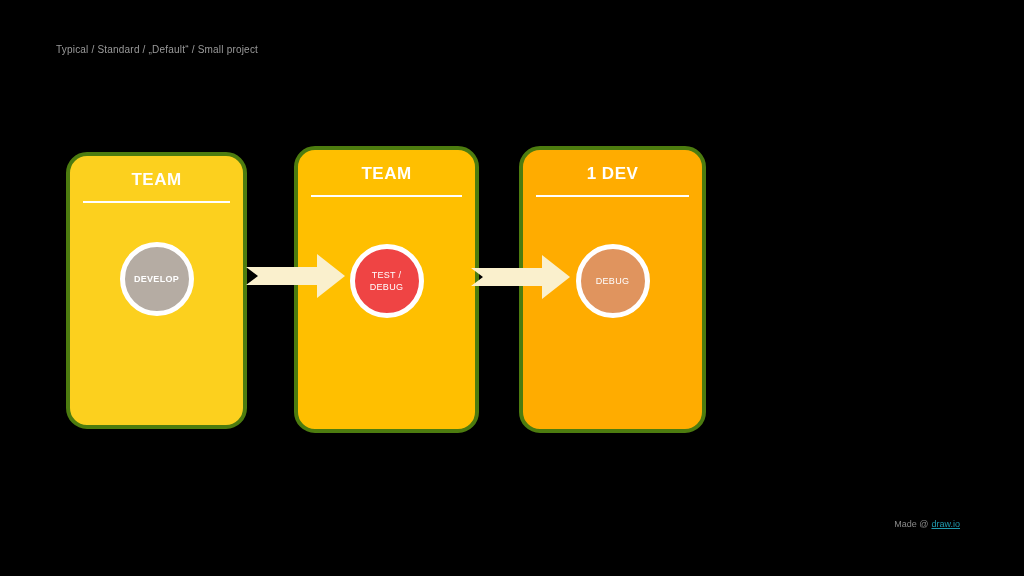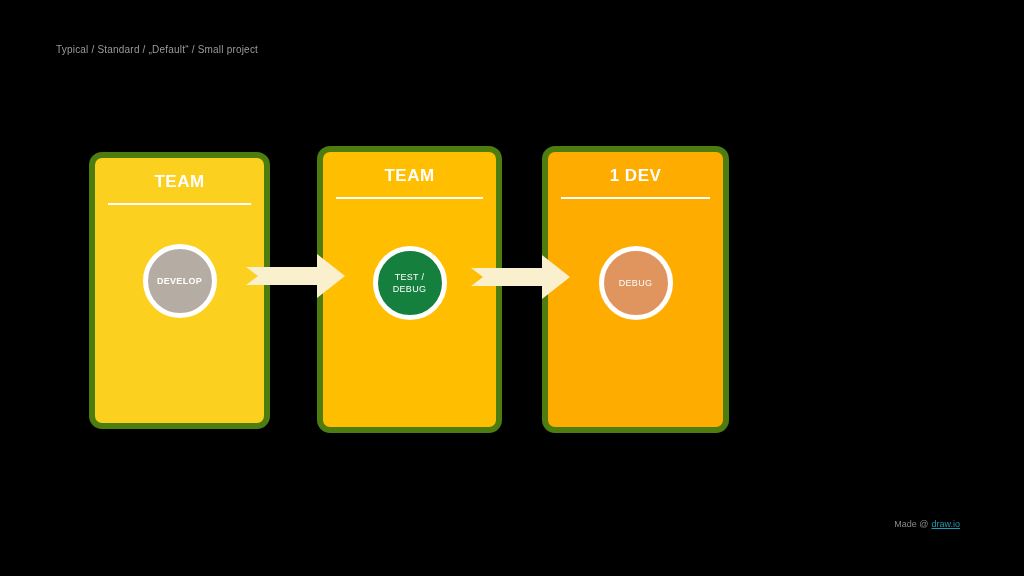--- a/index.html
+++ b/index.html
@@ -14,23 +14,22 @@
     position: absolute;
     left: 48px; top: 44px;
     font-size: 10px;
     color: #9a9a9a;
     letter-spacing: 0.2px;
     margin-left: 8px;
   }
   .card {
     position: absolute;
     box-sizing: border-box;
-    border: 6px solid #4d7c0f;
-    border-radius: 13px;
-    margin-left: 23px;
+    border: 4px solid #4d7c0f;
+    border-radius: 21px;
   }
   .card-1 { left: 66px;  top: 152px; width: 181px; height: 277px; }
   .card-2 { left: 294px; top: 146px; width: 185px; height: 287px; }
   .card-3 { left: 519px; top: 146px; width: 187px; height: 287px; }
   .card-title {
     margin-top: 14px;
     text-align: center;
     color: #ffffff;
     font-size: 17px;
     font-weight: bold;
@@ -87,21 +86,21 @@
 
 <div class="card card-1" style="background: rgb(252, 208, 30);">
   <div class="card-title">TEAM</div>
   <div class="card-line"></div>
   <div class="node" style="background: rgb(181, 172, 163); font-weight: bold;">DEVELOP</div>
 </div>
 
 <div class="card card-2" style="background: rgb(255, 191, 0);">
   <div class="card-title">TEAM</div>
   <div class="card-line"></div>
-  <div class="node" style="background: #15803d;">TEST /
+  <div class="node" style="background: #ef4444;">TEST /
 DEBUG</div>
 </div>
 
 <div class="card card-3" style="background: rgb(255, 172, 0);">
   <div class="card-title">1 DEV</div>
   <div class="card-line"></div>
   <div class="node" style="background: rgb(224, 148, 94);">DEBUG</div>
 </div>
 
 <svg class="arrows" width="1024" height="576" viewBox="0 0 1024 576">

